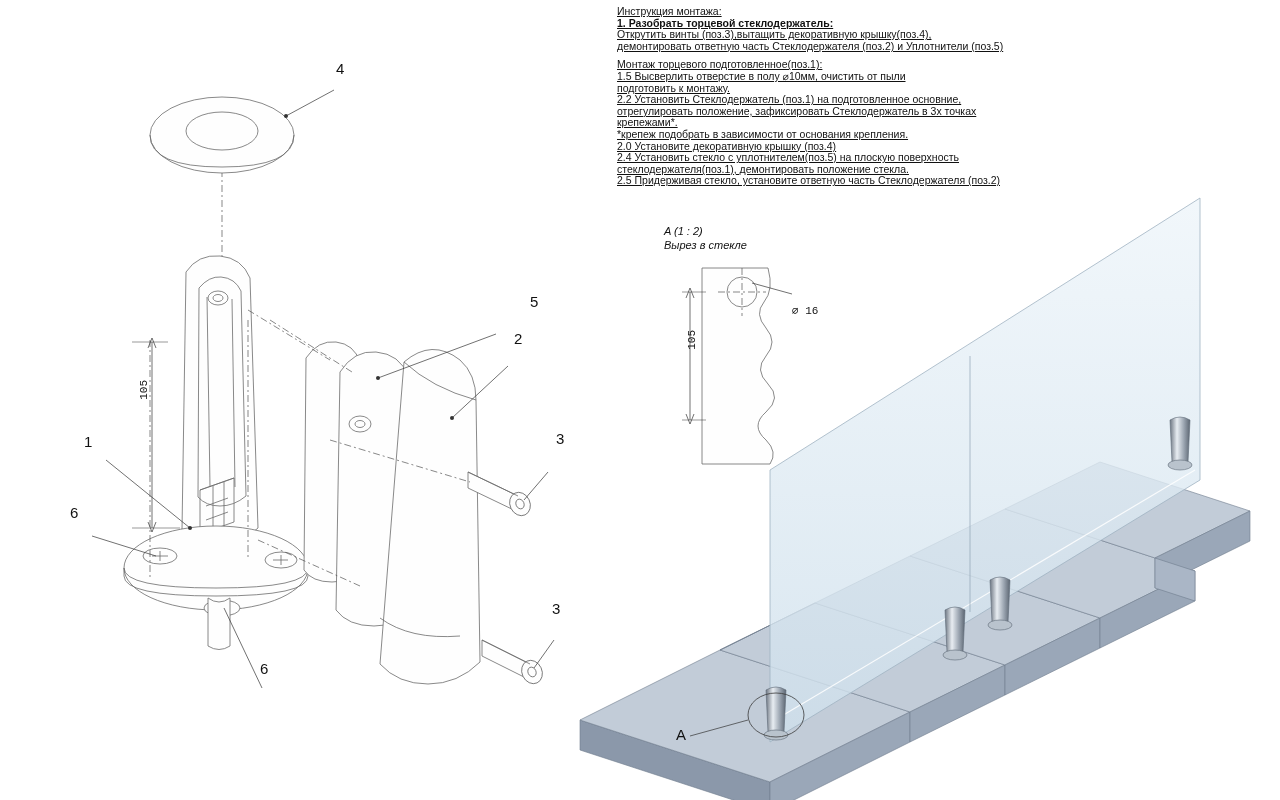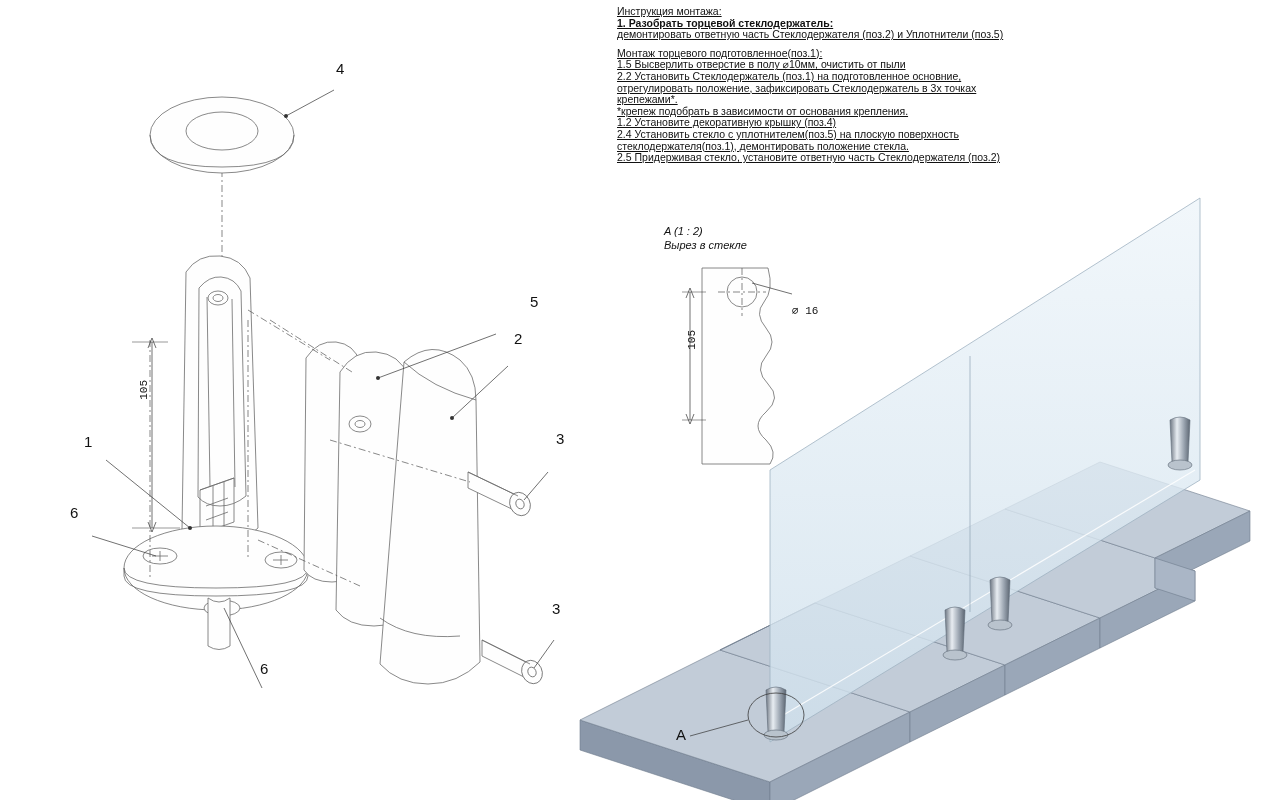--- a/index.html
+++ b/index.html
@@ -30,29 +30,31 @@
   .wirefill{stroke:#6b6b6b;stroke-width:.8;fill:#fefefe;}
 </style>
 </head>
 <body>
 
 <div class="stage">
 
   <div class="instr">
     <p class="ttl">Инструкция монтажа:</p>
     <p class="ttl b">1. Разобрать  торцевой стеклодержатель:</p>
+    <p>Открутить винты (поз.3),вытащить декоративную крышку(поз.4),</p>
     <p>демонтировать ответную часть Стеклодержателя (поз.2) и Уплотнители (поз.5)</p>
     <div class="gap"></div>
     <p>Монтаж  торцевого подготовленное(поз.1):</p>
     <p>1.5 Высверлить отверстие в полу ⌀10мм, очистить от пыли</p>
+    <p>подготовить к монтажу.</p>
     <p>2.2 Установить Стеклодержатель (поз.1) на подготовленное основние,</p>
     <p>отрегулировать положение, зафиксировать Стеклодержатель в 3х точках</p>
     <p>крепежами*.</p>
     <p> *крепеж подобрать в зависимости от основания крепления.</p>
-    <p>1.2  Установите декоративную крышку (поз.4)</p>
+    <p>2.0  Установите декоративную крышку (поз.4)</p>
     <p>2.4 Установить стекло с уплотнителем(поз.5) на плоскую поверхность</p>
     <p>стеклодержателя(поз.1), демонтировать положение стекла.</p>
     <p>2.5 Придерживая стекло, установите ответную часть Стеклодержателя (поз.2)</p>
   </div>
 
   <svg width="600" height="760" viewBox="0 0 600 760" style="position:absolute;left:0;top:20px">
 
     <path class="dash" d="M222 150 L222 560"></path>
 
     <g>

